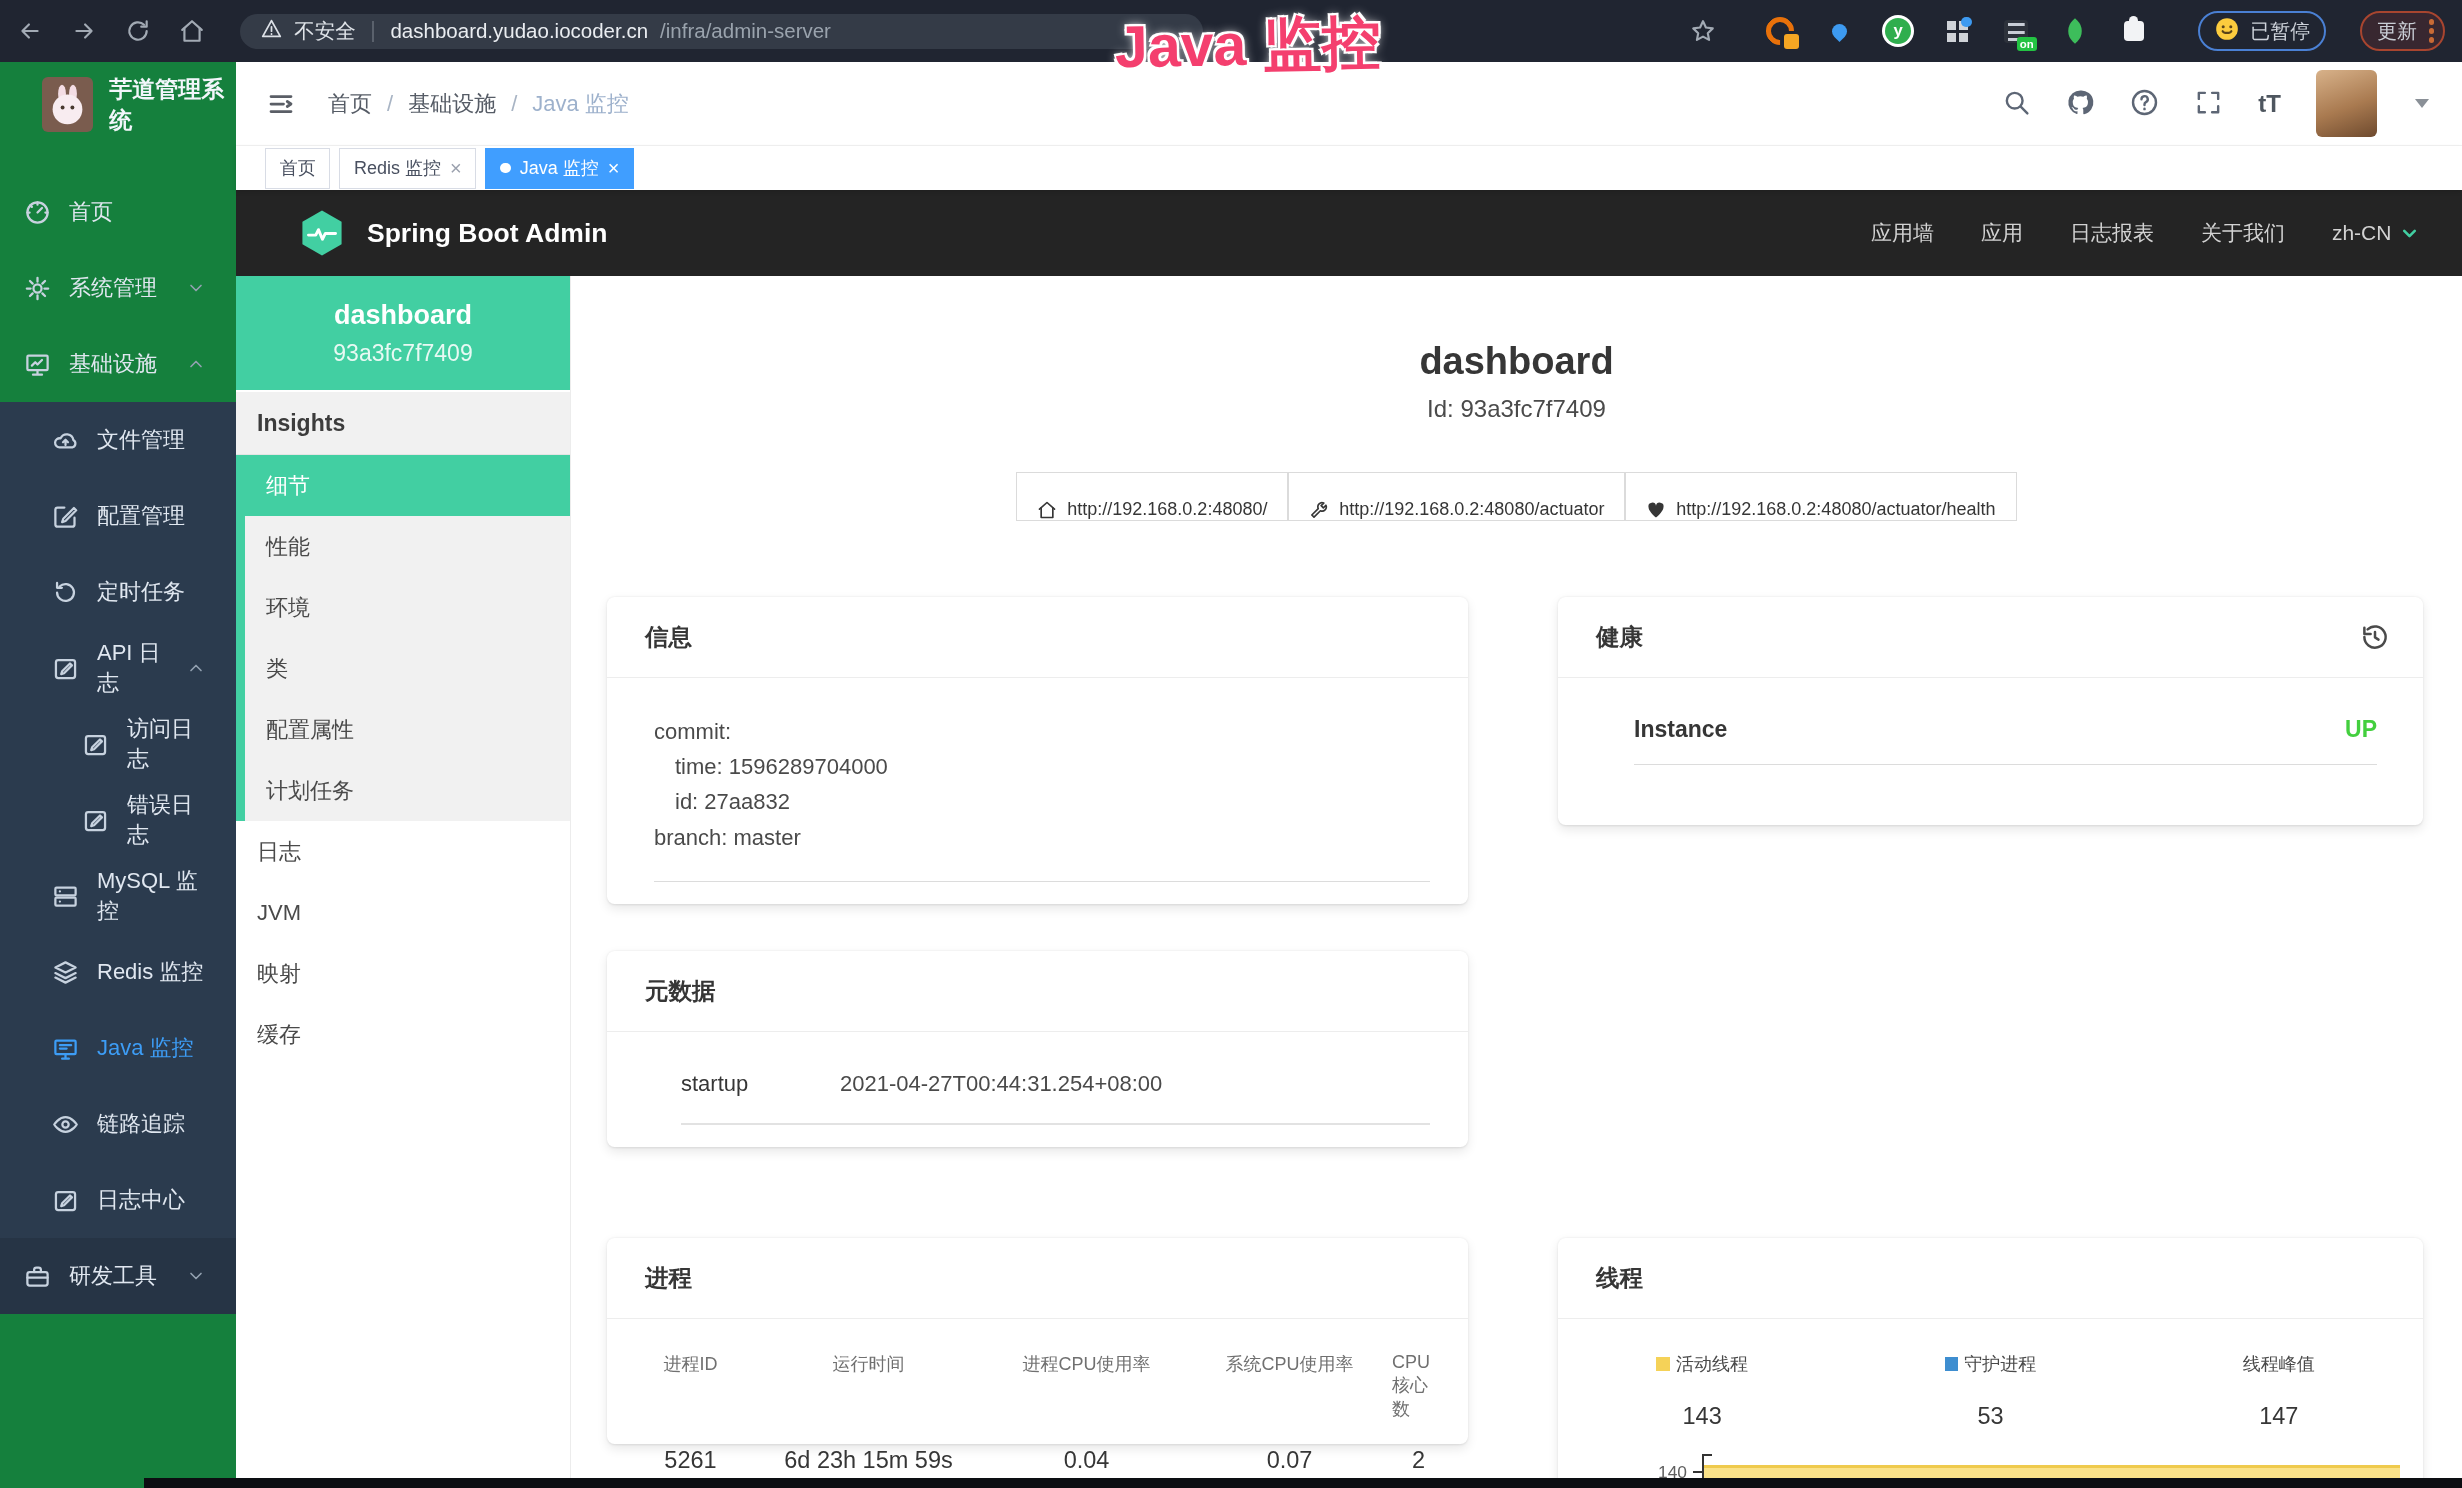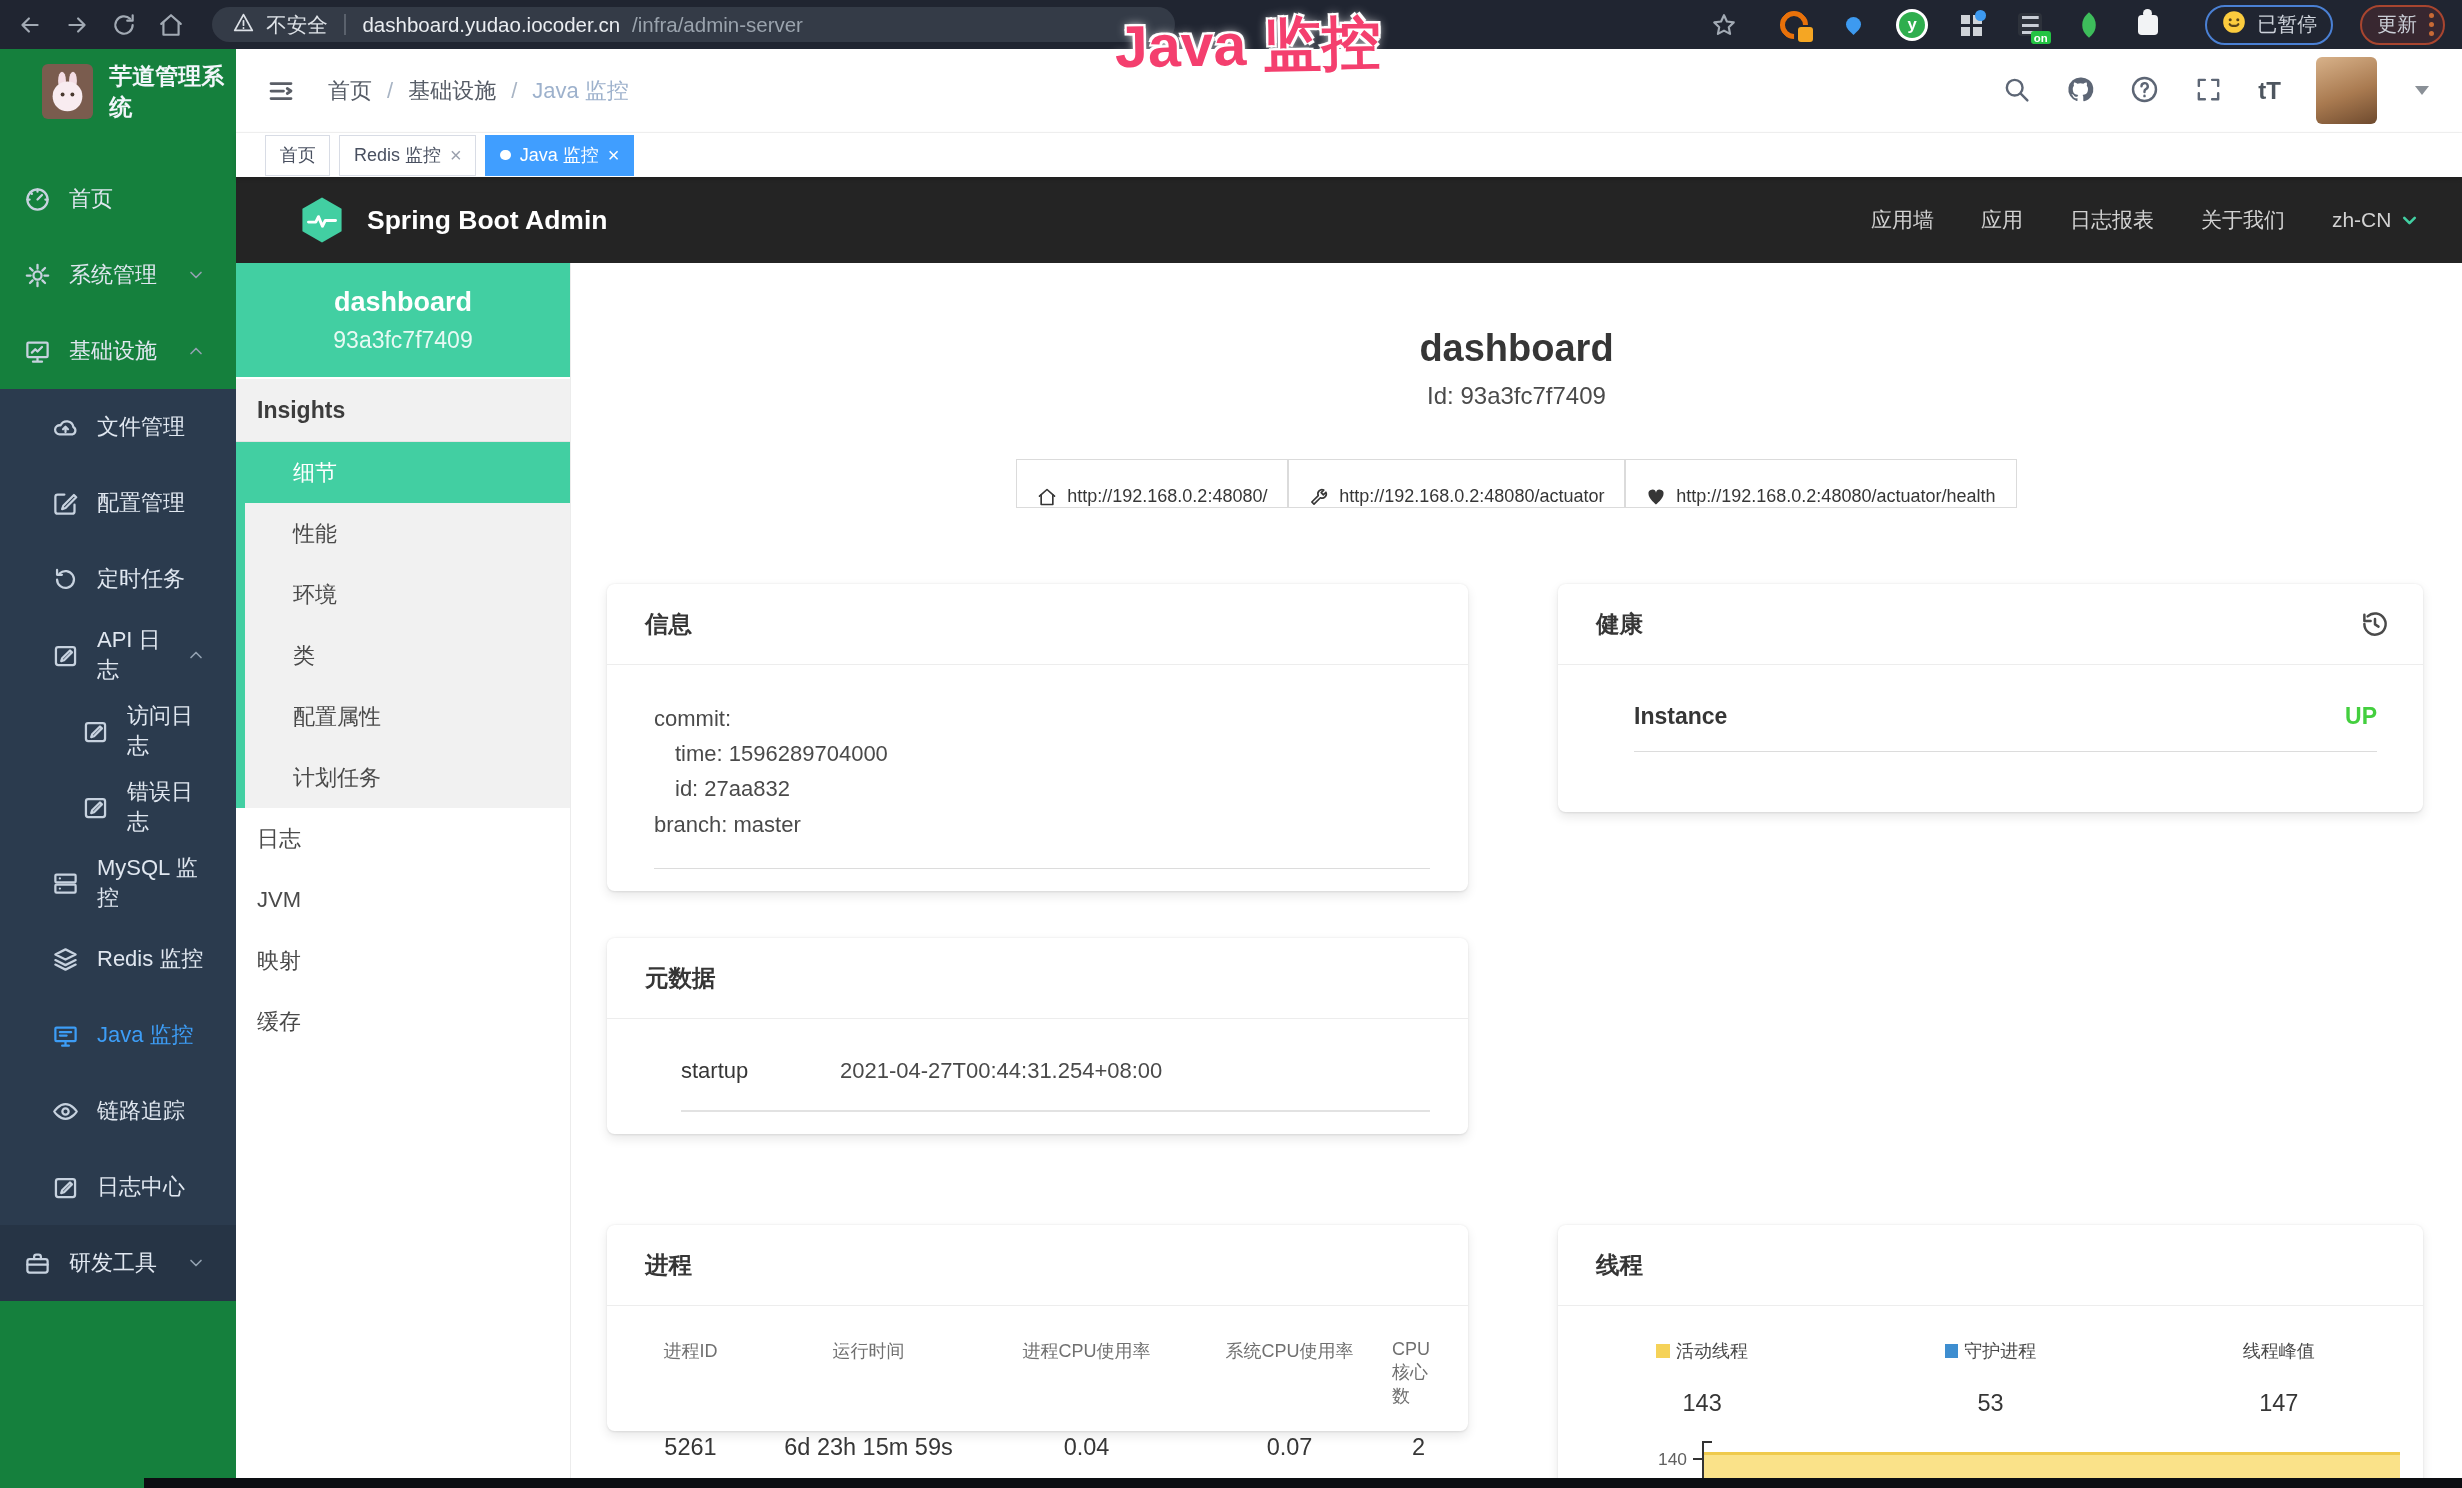--- a/index.html
+++ b/index.html
@@ -3,21 +3,21 @@
 <meta charset="utf-8">
 <style>
   html,body{margin:0;padding:0;background:#fff;}
   .screen{position:relative;width:2462px;height:1489px;overflow:hidden;background:#fff;
           font-family:"Liberation Sans",sans-serif;}
   .screen::after{content:"";position:absolute;left:144px;right:0;bottom:0;height:10.6px;background:#0c0e12;}
   svg{fill:none;stroke:currentColor;stroke-width:2;stroke-linecap:round;stroke-linejoin:round;}
   svg.fill{fill:currentColor;stroke:none;}
 
   
-  .browser-bar{height:49px;background:#202531;display:flex;align-items:center;padding:0 16.7px;gap:21px;color:#a2aab4;}
+  .browser-bar{height:62px;background:#202531;display:flex;align-items:center;padding:0 16.7px;gap:28px;color:#a2aab4;}
   .bic{display:flex;align-items:center;}
   .bic svg{width:26px;height:26px;}
   .url-pill{height:35px;border-radius:18px;background:#343b47;display:flex;align-items:center;
             padding:0 21px;gap:12px;width:921px;margin-left:7.6px;font-size:20.5px;}
   .url-pill .warn svg{width:21px;height:21px;color:#dde1e7;}
   .sec{color:#dfe3e8;}
   .url-divider{width:1.5px;height:21px;background:#5a616c;margin:0 4.6px;}
   .host{color:#eaedf1;}
   .path{color:#9aa3ad;}
   .chrome-spacer{flex:1;}
@@ -112,21 +112,21 @@
 
   
   .sba-body{flex:1;display:flex;min-height:0;background:#fff;}
   .sba-side{width:334px;flex-shrink:0;border-right:0.8px solid #ececec;background:#fff;}
   .green-head{background:#42cfa2;color:#fff;text-align:center;padding:24px 0 23px;}
   .gh-name{font-size:27px;font-weight:bold;}
   .gh-id{font-size:23px;opacity:.88;margin-top:9px;}
   .section-label{height:62px;display:flex;align-items:center;padding-left:21px;background:#f1f1f1;margin-top:2.3px;
                  border-bottom:0.8px solid #e4e4e4;font-size:23px;font-weight:bold;color:#3c3c3c;}
   .insight-item{height:61px;display:flex;align-items:center;background:#f1f1f1;border-left:9px solid #42cfa2;
-                padding-left:48px;font-size:22px;color:#4a4a4a;}
+                padding-left:21px;font-size:22px;color:#4a4a4a;}
   .insight-item.active{background:#42cfa2;color:#fff;}
   .root-item{height:61px;display:flex;align-items:center;padding-left:21px;font-size:22px;color:#4a4a4a;background:#fff;}
 
   .sba-content{flex:1;overflow:hidden;position:relative;padding-top:64px;background:#fff;}
   .page-title{text-align:center;font-size:38px;font-weight:bold;color:#363636;}
   .page-sub{text-align:center;font-size:24px;color:#4a4a4a;margin-top:12px;}
   .links-row{display:flex;justify-content:center;margin-top:49px;}
   .link-btn{display:inline-flex;align-items:flex-end;gap:10.6px;height:47px;padding:0 20px;border:0.8px solid #dbdbdb;
             background:#fff;font-size:18px;color:#363636;margin-left:-0.8px;}
   .link-btn svg{width:20px;height:20px;}

